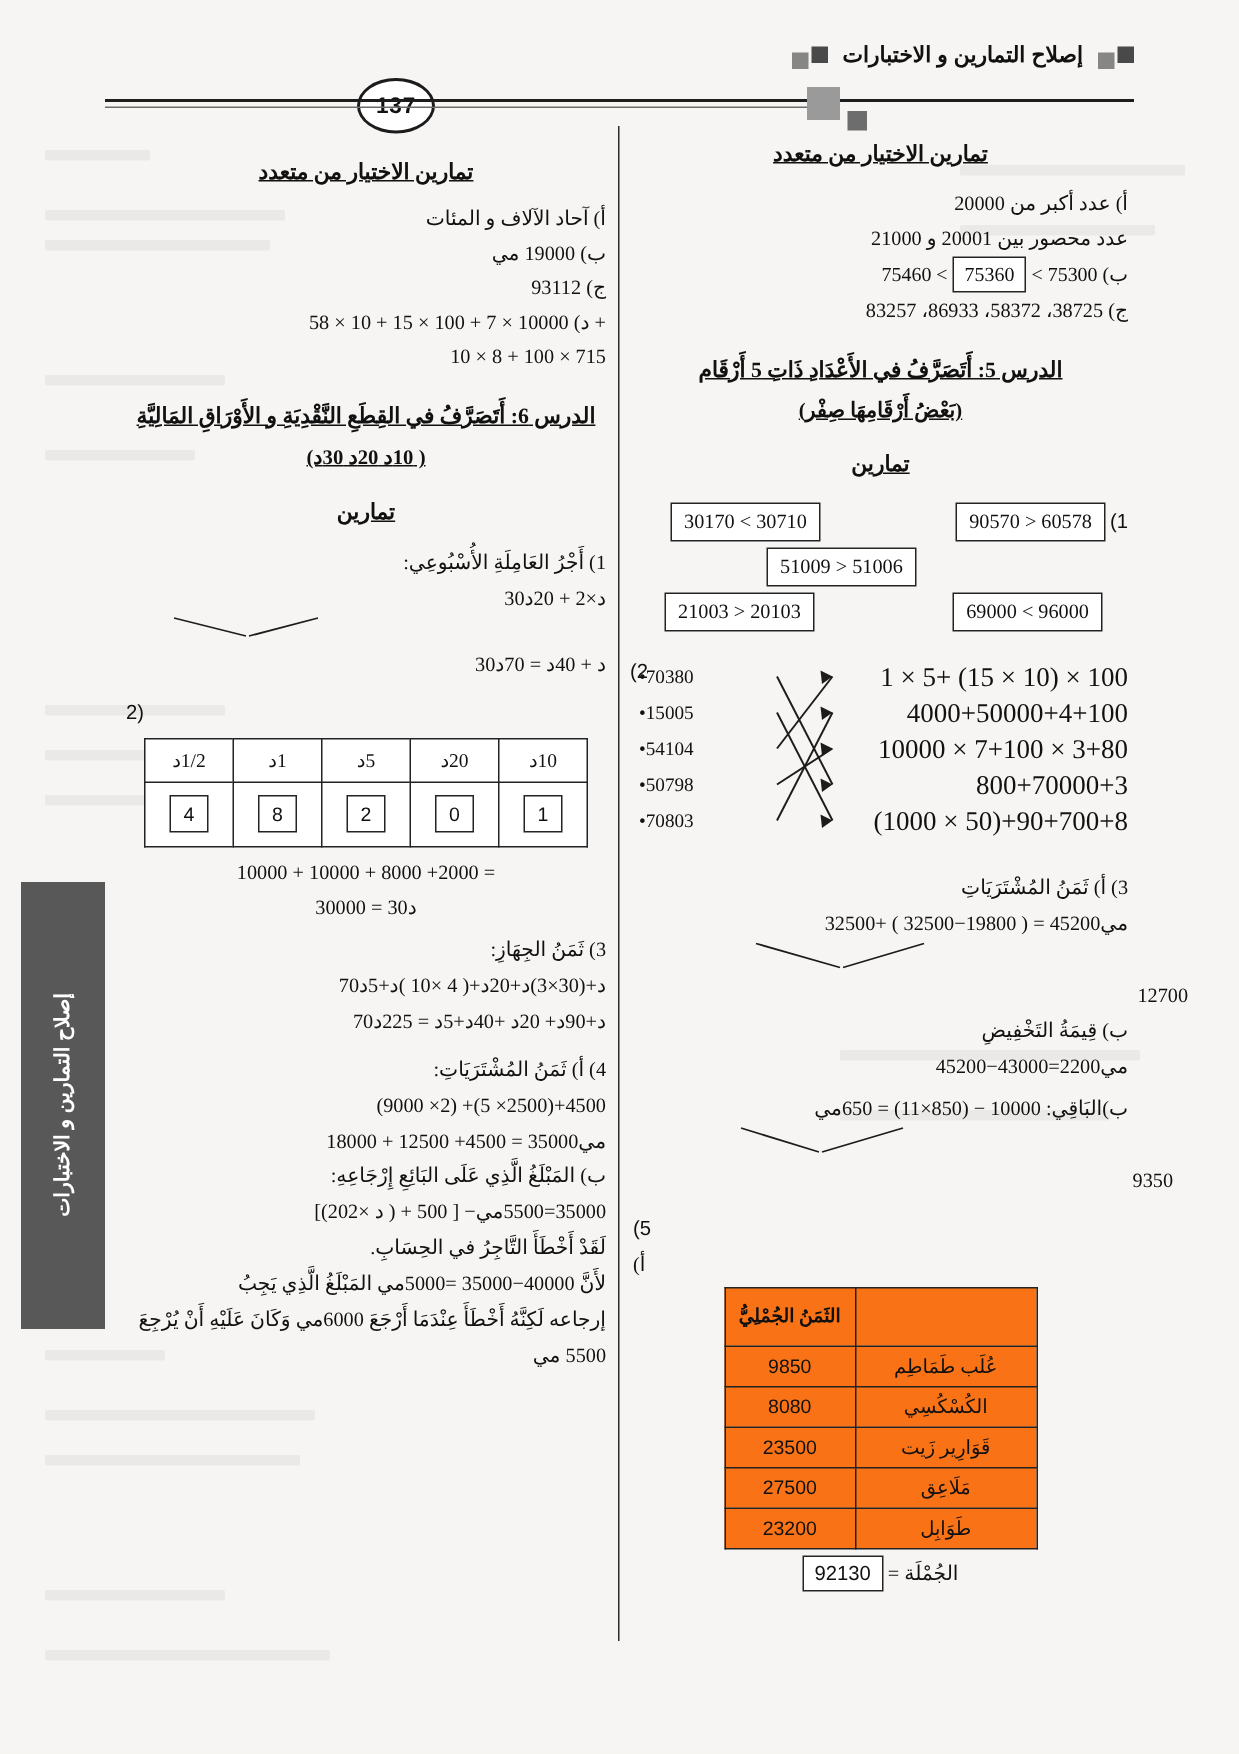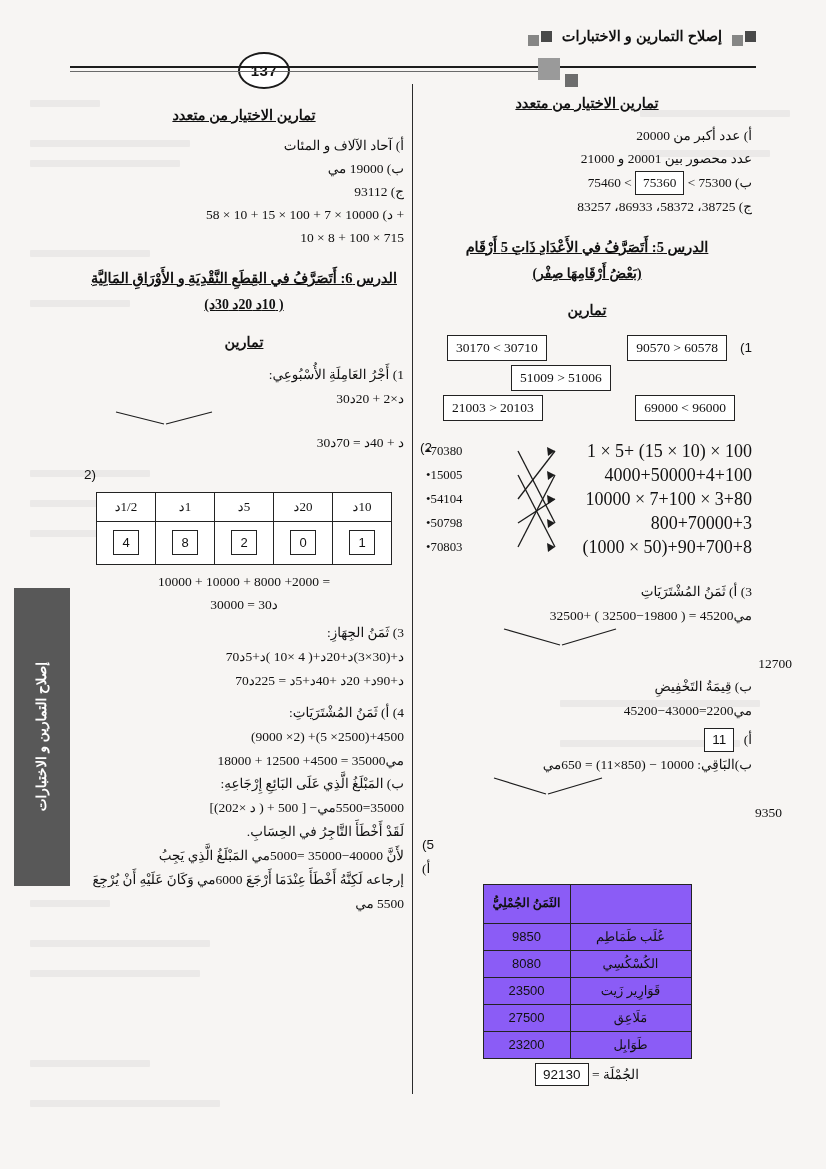--- a/index.html
+++ b/index.html
@@ -137,21 +137,21 @@
   table.coins td.val span{
     display:inline-block;border:1.2px solid #232323;padding:1px 8px;
     font-family:"Liberation Sans", sans-serif;font-size:13px;
   }
 
   
   table.prices{
     border-collapse:collapse;margin:4px auto 0;direction:rtl;
   }
   table.prices td,table.prices th{
-    border:1.2px solid #232323;background:#8b5cf6;
+    border:1.2px solid #232323;background:#f97316;
     font-size:13px;padding:2px 6px;text-align:center;height:22px;
   }
   table.prices td.label{width:108px;text-align:center;}
   table.prices td.num{width:74px;font-family:"Liberation Sans", sans-serif;}
   table.prices th{height:34px;font-weight:bold;line-height:1.15;font-size:12.5px;}
 
   .total-row{
     margin-top:4px;text-align:center;direction:rtl;font-size:13.5px;
   }
   .total-row .boxnum{font-family:"Liberation Sans", sans-serif;}
@@ -226,21 +226,21 @@
       </div>
     </div>
 
     <div class="sec-title mt18">الدرس 5: أَتَصَرَّفُ في الأَعْدَادِ ذَاتِ 5 أَرْقَام</div>
     <div class="sec-title small" style="margin-top:-4px">(بَعْضُ أَرْقَامِهَا صِفْر)</div>
 
     <div class="sec-title mt14">تمارين</div>
 
     <div class="mt10" style="position:relative;height:92px;">
       <span class="numlbl" style="position:absolute;right:0;top:4px;">1)</span>
-      <span class="boxed ltr" style="position:absolute;right:22px;top:0;">90570 &gt; 60578</span>
+      <span class="boxed ltr" style="position:absolute;right:12px;top:0;">90570 &gt; 60578</span>
       <span class="boxed ltr" style="position:absolute;left:22px;top:0;">30170 &lt; 30710</span>
       <span class="boxed ltr" style="position:absolute;left:86px;top:30px;">51009 &gt; 51006</span>
       <span class="boxed ltr" style="position:absolute;right:14px;top:60px;">69000 &lt; 96000</span>
       <span class="boxed ltr" style="position:absolute;left:18px;top:60px;">21003 &gt; 20103</span>
     </div>
 
     <div class="match-wrap">
       <span class="numlbl" style="position:absolute;left:-2px;top:-2px;">2)</span>
 
       <div class="match-left">
@@ -285,24 +285,20 @@
           <path d="M4 2 L60 18" stroke="#1c1c1c" stroke-width="1.2" fill="none"></path>
           <path d="M116 2 L62 18" stroke="#1c1c1c" stroke-width="1.2" fill="none"></path>
         </svg>
       </div>
       <div class="row center" style="margin-right:-40px">12700</div>
       <div class="row">ب) قِيمَةُ التَخْفِيضِ</div>
       <div class="row ltr" style="text-align:right">45200−43000=2200مي</div>
     </div>
 
     <div class="mt6">
-      <div class="row">
-        <span>أ)</span>
-        <span class="boxnum numlbl" style="margin-right:6px">11</span>
-      </div>
       <div class="row">ب)البَاقِي: 10000 − (850×11) = 650مي</div>
       <div style="position:relative;height:22px">
         <svg width="200" height="22" viewBox="0 0 200 22" style="position:absolute;right:62px;top:-2px;">
           <path d="M4 2 L56 18" stroke="#1c1c1c" stroke-width="1.2" fill="none"></path>
           <path d="M112 2 L58 18" stroke="#1c1c1c" stroke-width="1.2" fill="none"></path>
         </svg>
       </div>
       <div class="row center" style="margin-right:-30px">9350</div>
     </div>
 

